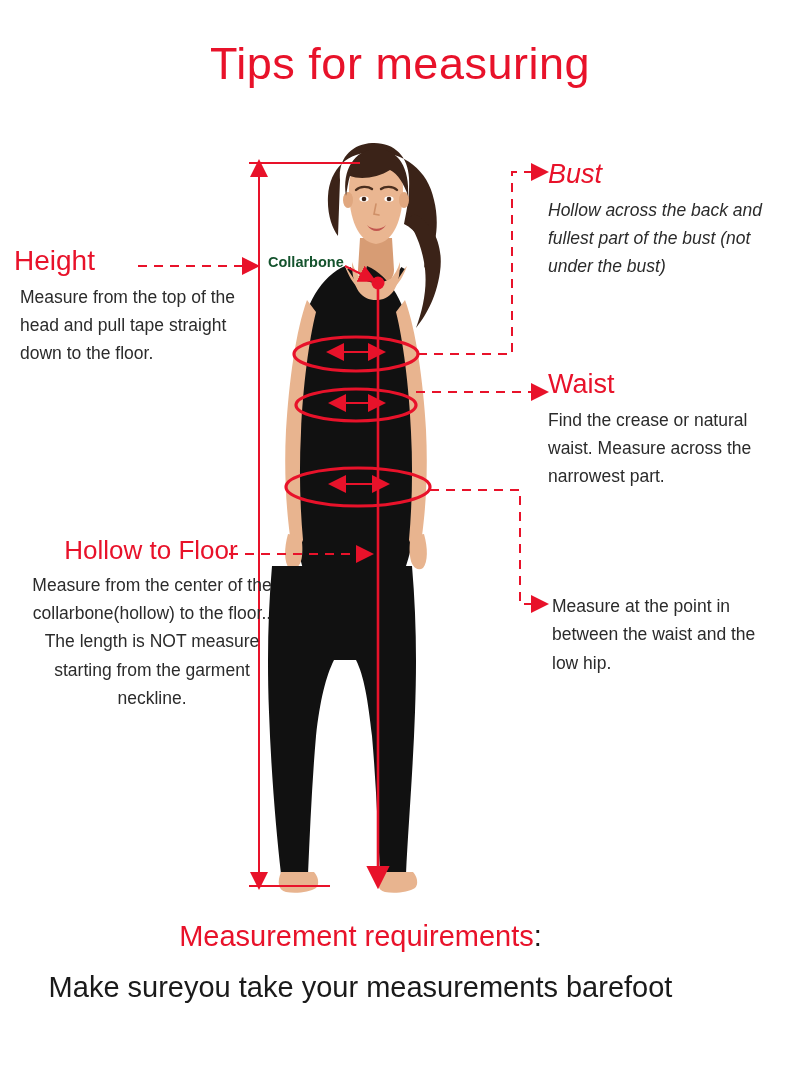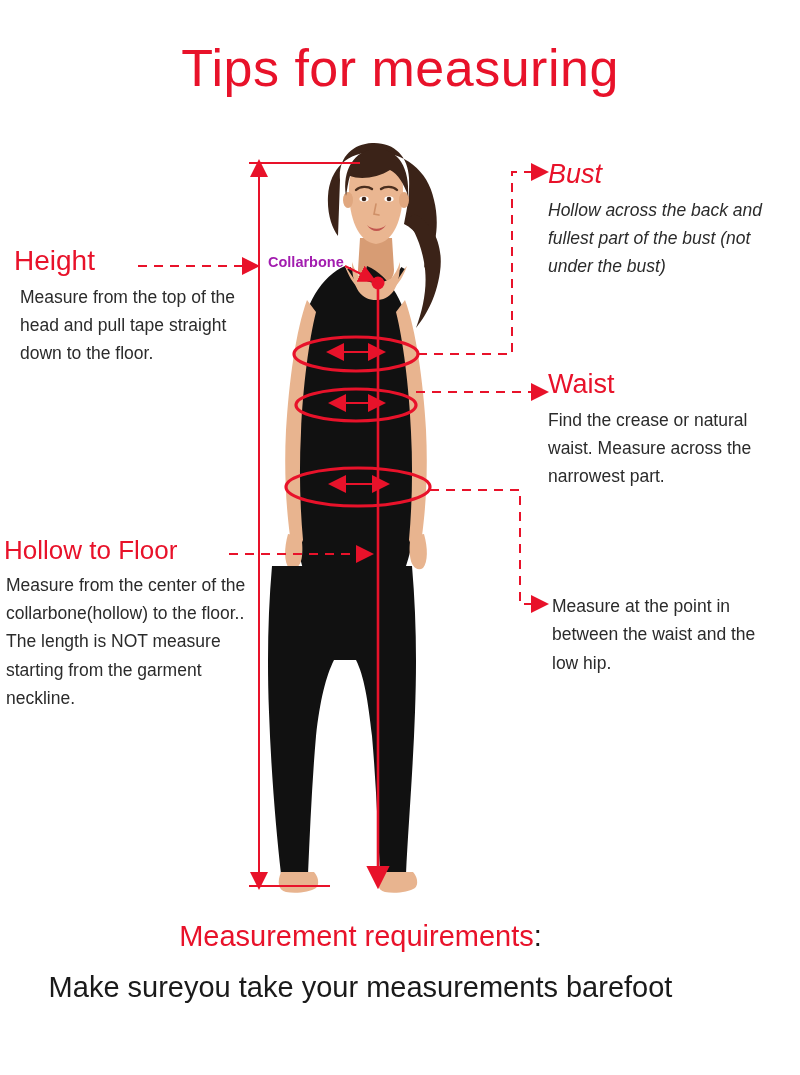--- a/index.html
+++ b/index.html
@@ -30,21 +30,21 @@
     width: 800px;
     height: 1075px;
   }
 
   .title {
     position: absolute;
     top: 38px;
     left: 0;
     width: 800px;
     text-align: center;
-    font-size: 52px;
+    font-size: 45px;
     color: #e8122a;
     letter-spacing: 0.5px;
   }
 
   .callout {
     position: absolute;
   }
   .callout .head {
     font-size: 27px;
     color: #e8122a;
@@ -55,36 +55,36 @@
     font-size: 17.5px;
     color: #2b2b2b;
     line-height: 1.62;
   }
 
   
   #callout-height { left: 14px; top: 246px; width: 236px; }
   #callout-height .head { font-size: 28px; }
   #callout-height .body { padding-left: 6px; }
 
-  #callout-hollow { left: 4px; top: 536px; width: 268px; }
+  #callout-hollow { left: 17px; top: 536px; width: 268px; text-align: center; }
   #callout-hollow .head { font-size: 26px; }
   #callout-hollow .body { padding-left: 2px; }
 
   #callout-bust { left: 548px; top: 160px; width: 250px; font-style: italic; }
   #callout-waist { left: 548px; top: 370px; width: 248px; }
   #callout-hips { left: 548px; top: 592px; width: 230px; }
   #callout-hips .body { padding-left: 4px; }
 
   .collarbone-label {
     position: absolute;
     left: 268px;
     top: 254px;
     font-size: 14.5px;
     font-weight: bold;
-    color: #a21caf;
+    color: #14532d;
   }
 
   .footer {
     position: absolute;
     left: 0;
     top: 920px;
     width: 721px;
     text-align: center;
   }
   .footer .req {

